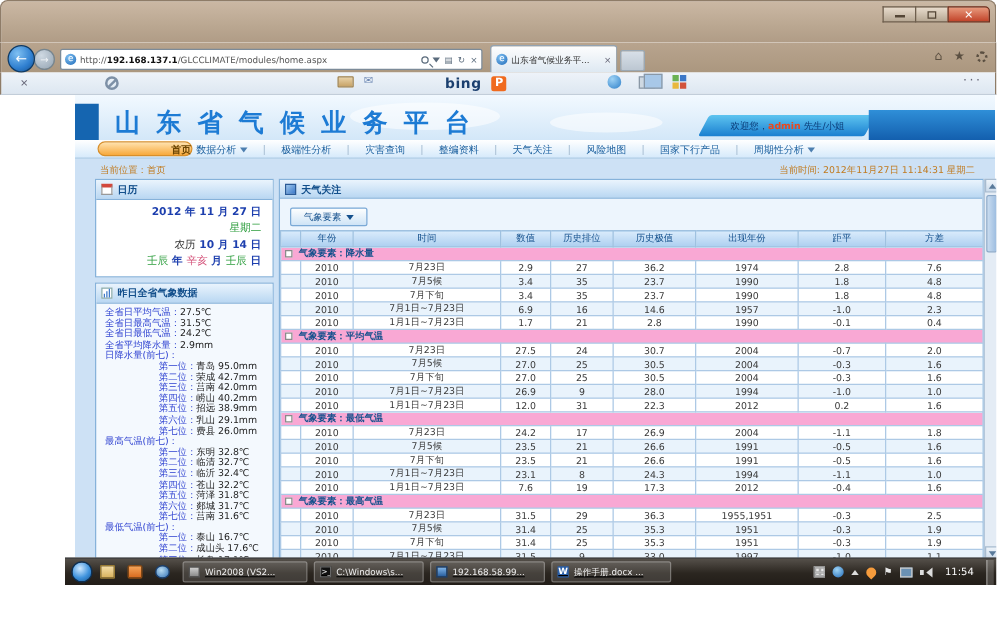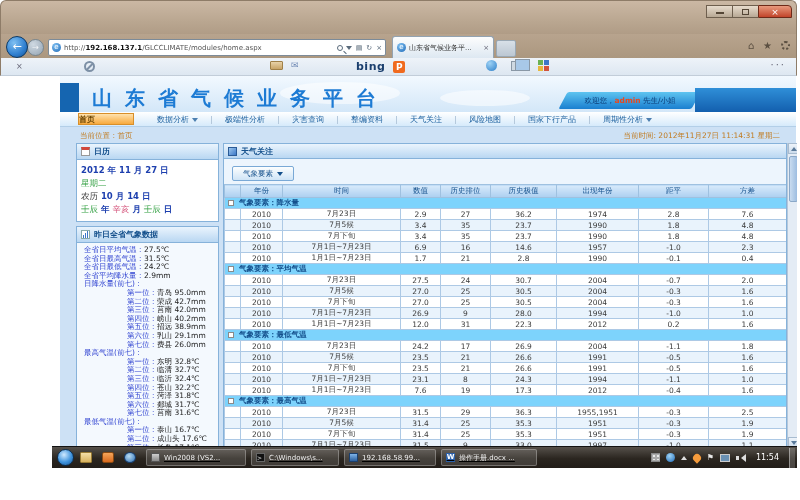--- a/index.html
+++ b/index.html
@@ -62,58 +62,58 @@
   .siteheader { position:absolute; left:0; top:0; width:736px; height:36px; background:linear-gradient(180deg,#f2f9ff,#d3e7f8); overflow:hidden;}
   .cloud { position:absolute; background:rgba(255,255,255,0.55); border-radius:50%;}
   .brandbar { position:absolute; left:0; top:7px; width:19px; height:29px; background:#1565b0;}
   .sitetitle { position:absolute; left:32px; top:9px; font-size:20px; font-weight:bold; color:#1d7bd4; letter-spacing:13px; white-space:nowrap;}
   .ribbon { position:absolute; left:503px; top:16px; width:133px; height:17px; background:linear-gradient(180deg,#5ec4f0,#1a7fd0); transform:skewX(-28deg); border-radius:2px;}
   .ribbontxt { position:absolute; left:500px; top:20px; width:140px; font-size:7.5px; color:#0a3c78; text-align:center; white-space:nowrap;}
   .ribbontxt b { color:#e8491f; font-weight:bold;}
   .hdrblock { position:absolute; left:635px; top:12px; width:101px; height:24px; background:linear-gradient(180deg,#2f8fd8,#135fae);}
 
   .sitenav { position:absolute; left:0; top:36px; width:736px; height:15px; background:linear-gradient(180deg,#ffffff,#d6eafb); border-bottom:1px solid #b3cfe8; display:flex; align-items:center;}
-  .navhome { position:absolute; left:18px; top:1px; width:56px; height:12px; background:linear-gradient(180deg,#ffe2ae,#f7a93c); border:1px solid #d88f2a; border-radius:0; font-size:8px; font-weight:bold; color:#6b4503; text-align:left; line-height:11px;}
+  .navhome { position:absolute; left:18px; top:1px; width:76px; height:12px; background:linear-gradient(180deg,#ffe2ae,#f7a93c); border:1px solid #d88f2a; border-radius:6px; font-size:8px; font-weight:bold; color:#6b4503; text-align:right; line-height:11px;}
   .navitems { position:absolute; left:84px; top:0; height:15px; display:flex; align-items:center;}
   .nav-item { font-size:8px; color:#1a5f9e; padding:0 13px; white-space:nowrap; display:flex; align-items:center; gap:3px;}
   .nav-sep { width:1px; height:8px; background:#b5c9dc;}
   .tri.navdown { border-left:3px solid transparent; border-right:3px solid transparent; border-top:4px solid #4d7fb0;}
 
   .crumbrow { position:absolute; left:0; top:52px; width:736px; height:15px; font-size:7.5px; color:#c07a1f;}
   .crumb { position:absolute; left:20px; top:3px;}
   .crumbright { position:absolute; right:16px; top:3px; display:flex; gap:26px;flex-direction:column;}
 
   .panel-h { height:16px; background:linear-gradient(180deg,#eaf4fd,#b9d7f2); border-bottom:1px solid #86b2da; display:flex; align-items:center; padding:0 4px; gap:4px;}
   .panel-h span { font-size:8px; font-weight:bold; color:#14508c;}
   .ic-cal { width:9px; height:9px; background:#fff; border:1px solid #999; border-top:3px solid #d2483c;}
   .ic-chart { width:9px; height:9px; background:#fff; border:1px solid #8aa; display:flex; align-items:flex-end; gap:1px; padding:0 1px;}
   .ic-chart i { width:2px; background:#3c78c8;} .b1{height:3px;} .b2{height:5px;} .b3{height:7px;}
   .ic-wx { width:9px; height:9px; background:linear-gradient(135deg,#9ec8ee,#3c78c8); border:1px solid #2a5a96;}
 
   .sidebar1 { position:absolute; left:16px; top:67px; width:143px; background:#fff; border:1px solid #86b2da;}
-  .calbody { padding:4px 9px 5px 4px; text-align:left; font-size:8.5px; line-height:13px;}
+  .calbody { padding:4px 9px 5px 4px; text-align:right; font-size:8.5px; line-height:13px;}
   .c-num { color:#1d3fae; font-weight:bold;}
   .c-green { color:#2e9e3e;margin-top:30px;}
   .c-red { color:#d4527a;}
   .c-dark { color:#333;}
 
   .sidebar2 { position:absolute; left:16px; top:150px; width:143px; height:224px; background:#f4f9fe; border:1px solid #86b2da; overflow:hidden;}
   .databody { padding:3px 0 0 0; font-size:7.5px; line-height:8.6px; white-space:nowrap;}
   .statline { padding-left:7px;}
   .rankline { padding-left:50px;}
   .s-label { color:#2b3fd0;}
   .s-val { color:#222;}
 
   .mainpanel { position:absolute; left:163px; top:67px; width:564px; height:305px; border:1px solid #86b2da; background:#edf5fd; overflow:hidden;}
   .filterbtn { position:absolute; left:8px; top:22px; width:62px; height:15px; background:linear-gradient(180deg,#fdfefe,#cfe4f6); border:1px solid #7aa9d6; border-radius:2px; display:flex; align-items:center; justify-content:center; gap:4px; font-size:7.5px; color:#14508c;}
   .tri.btndown { border-left:3px solid transparent; border-right:3px solid transparent; border-top:4px solid #14508c;}
   table.wx { position:absolute; left:0; top:40px; width:562px; border-collapse:collapse; table-layout:fixed; font-size:7.5px;}
   table.wx th { height:13px; background:linear-gradient(180deg,#d8eafb,#accff0); color:#14508c; font-weight:normal; border:1px solid #9fc1e0;}
   table.wx td { height:11px; border:1px solid #adc9e5; text-align:center; color:#3a3a3a; overflow:hidden; white-space:nowrap;}
-  tr.grp td { background:#7dd3fc; text-align:left; color:#14508c; font-weight:bold; padding-left:3px;}
+  tr.grp td { background:#f9a8d4; text-align:left; color:#14508c; font-weight:bold; padding-left:3px;}
   .cbx { display:inline-block; width:6px; height:6px; background:#fff; border:1px solid #8a8a8a; margin-right:5px; vertical-align:middle;}
   tr.odd td { background:#fff;} tr.even td { background:#e9f3fc;}
 
   .scrollbar { position:absolute; left:727px; top:67px; width:11px; height:305px; background:#e4ecf5; border-left:1px solid #b5c7da;}
   .sb-btn { width:11px; height:11px; background:linear-gradient(#eef4fa,#cddcec); border:1px solid #a8bcd0; display:flex; align-items:center; justify-content:center;}
   .tri.up5 { border-left:3px solid transparent; border-right:3px solid transparent; border-bottom:4px solid #5a7a9a;}
   .tri.dn5 { border-left:3px solid transparent; border-right:3px solid transparent; border-top:4px solid #5a7a9a;}
   .sb-thumb { position:absolute; top:13px; left:1px; width:9px; height:46px; background:linear-gradient(90deg,#c9dcf0,#9dbde0); border:1px solid #8aa8c8; border-radius:2px;}
   .sb-dn { position:absolute; bottom:0;}
 

